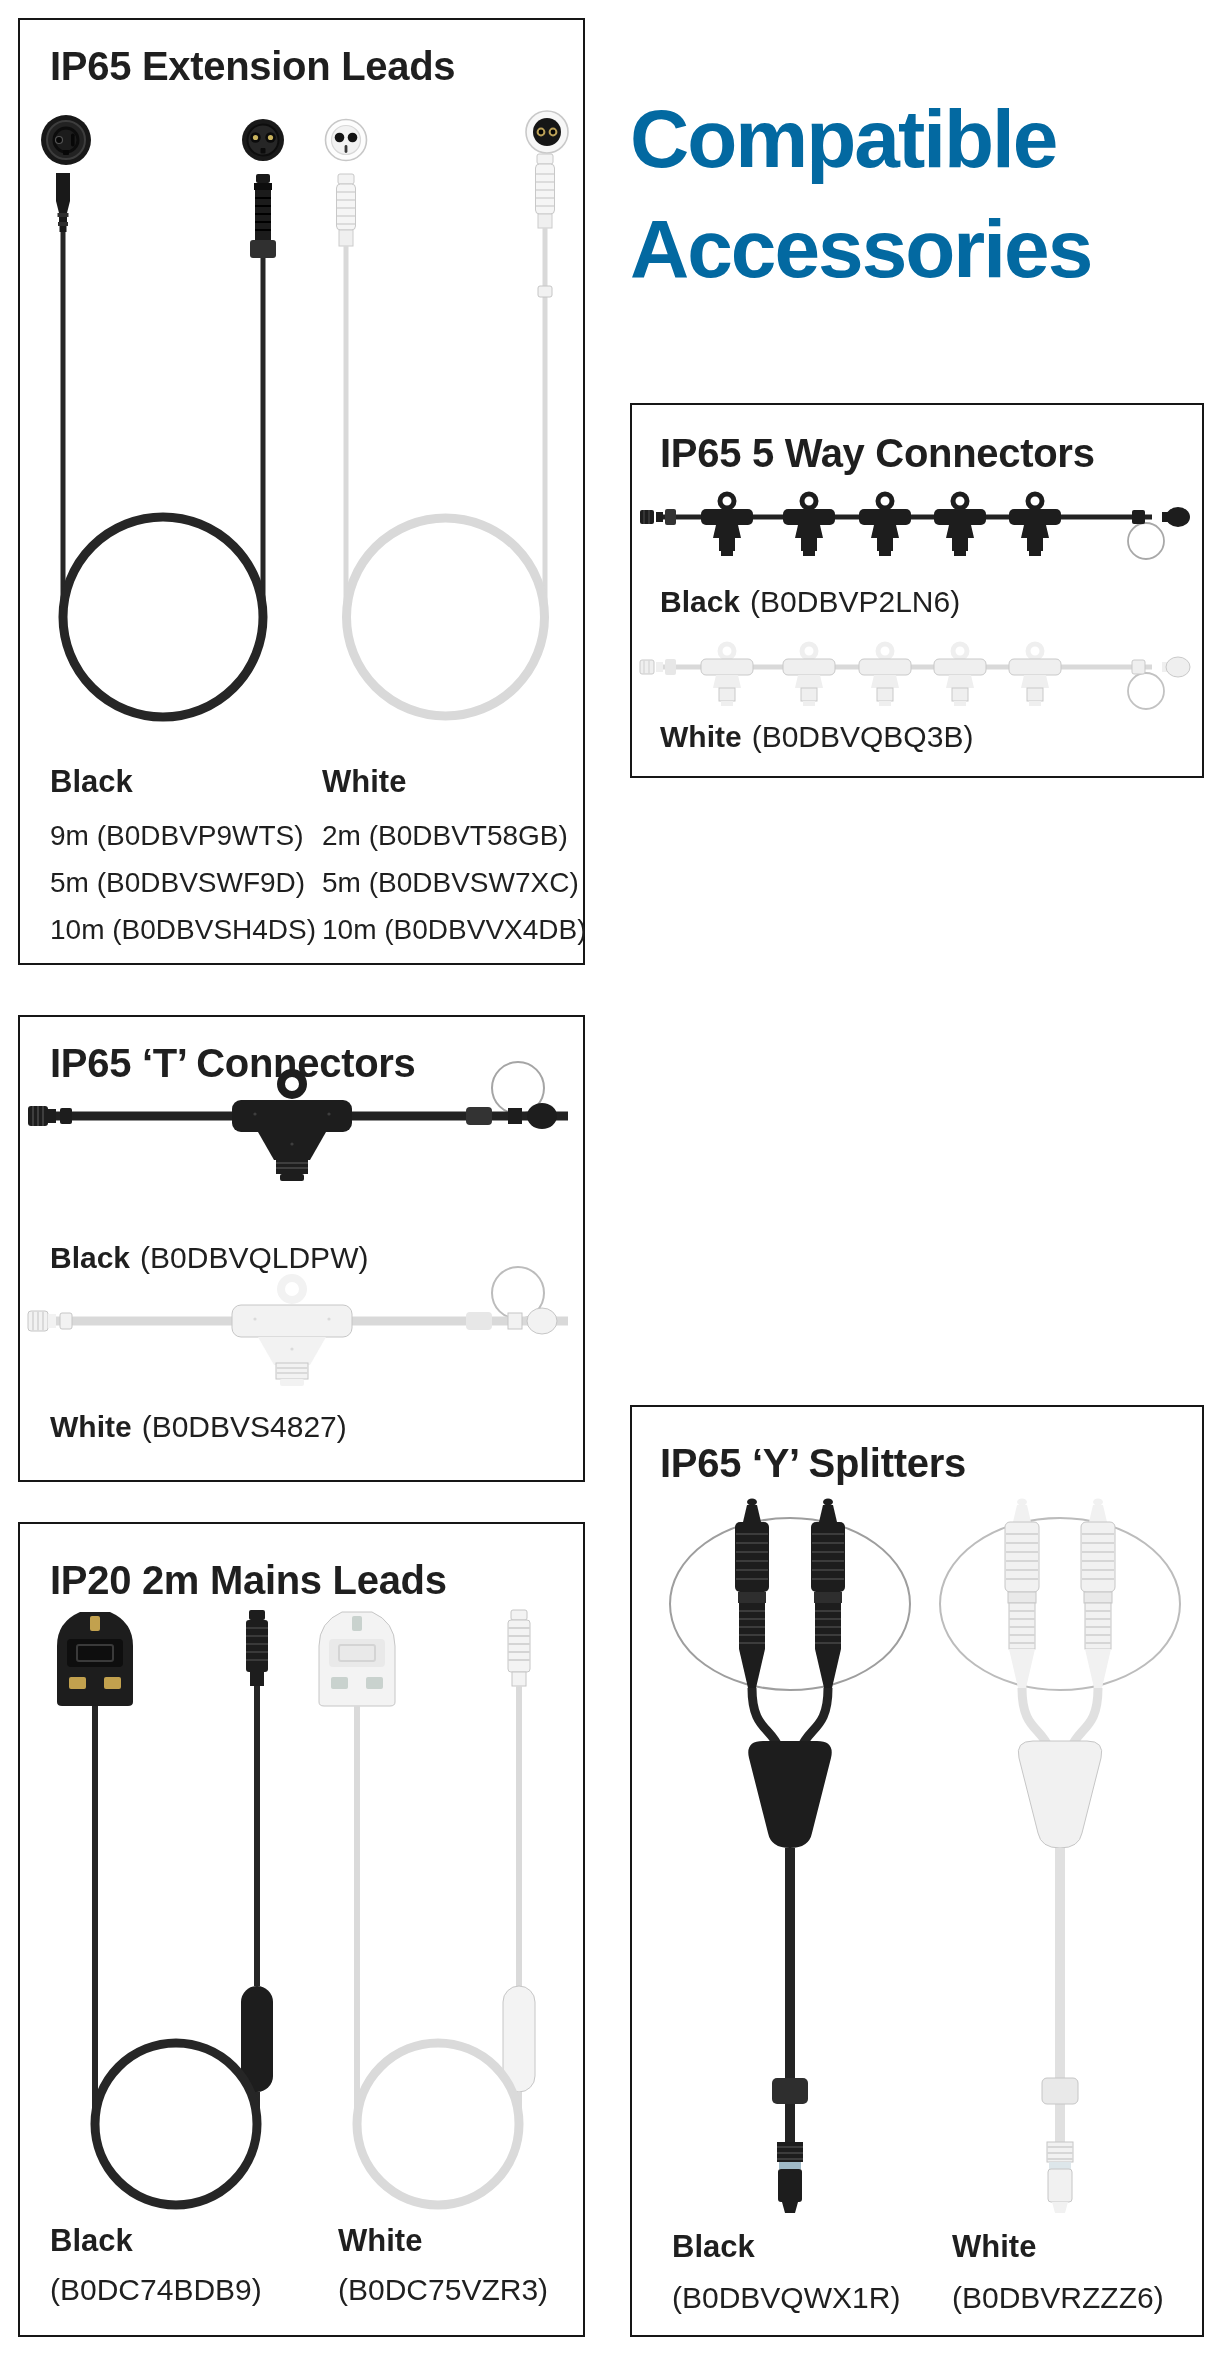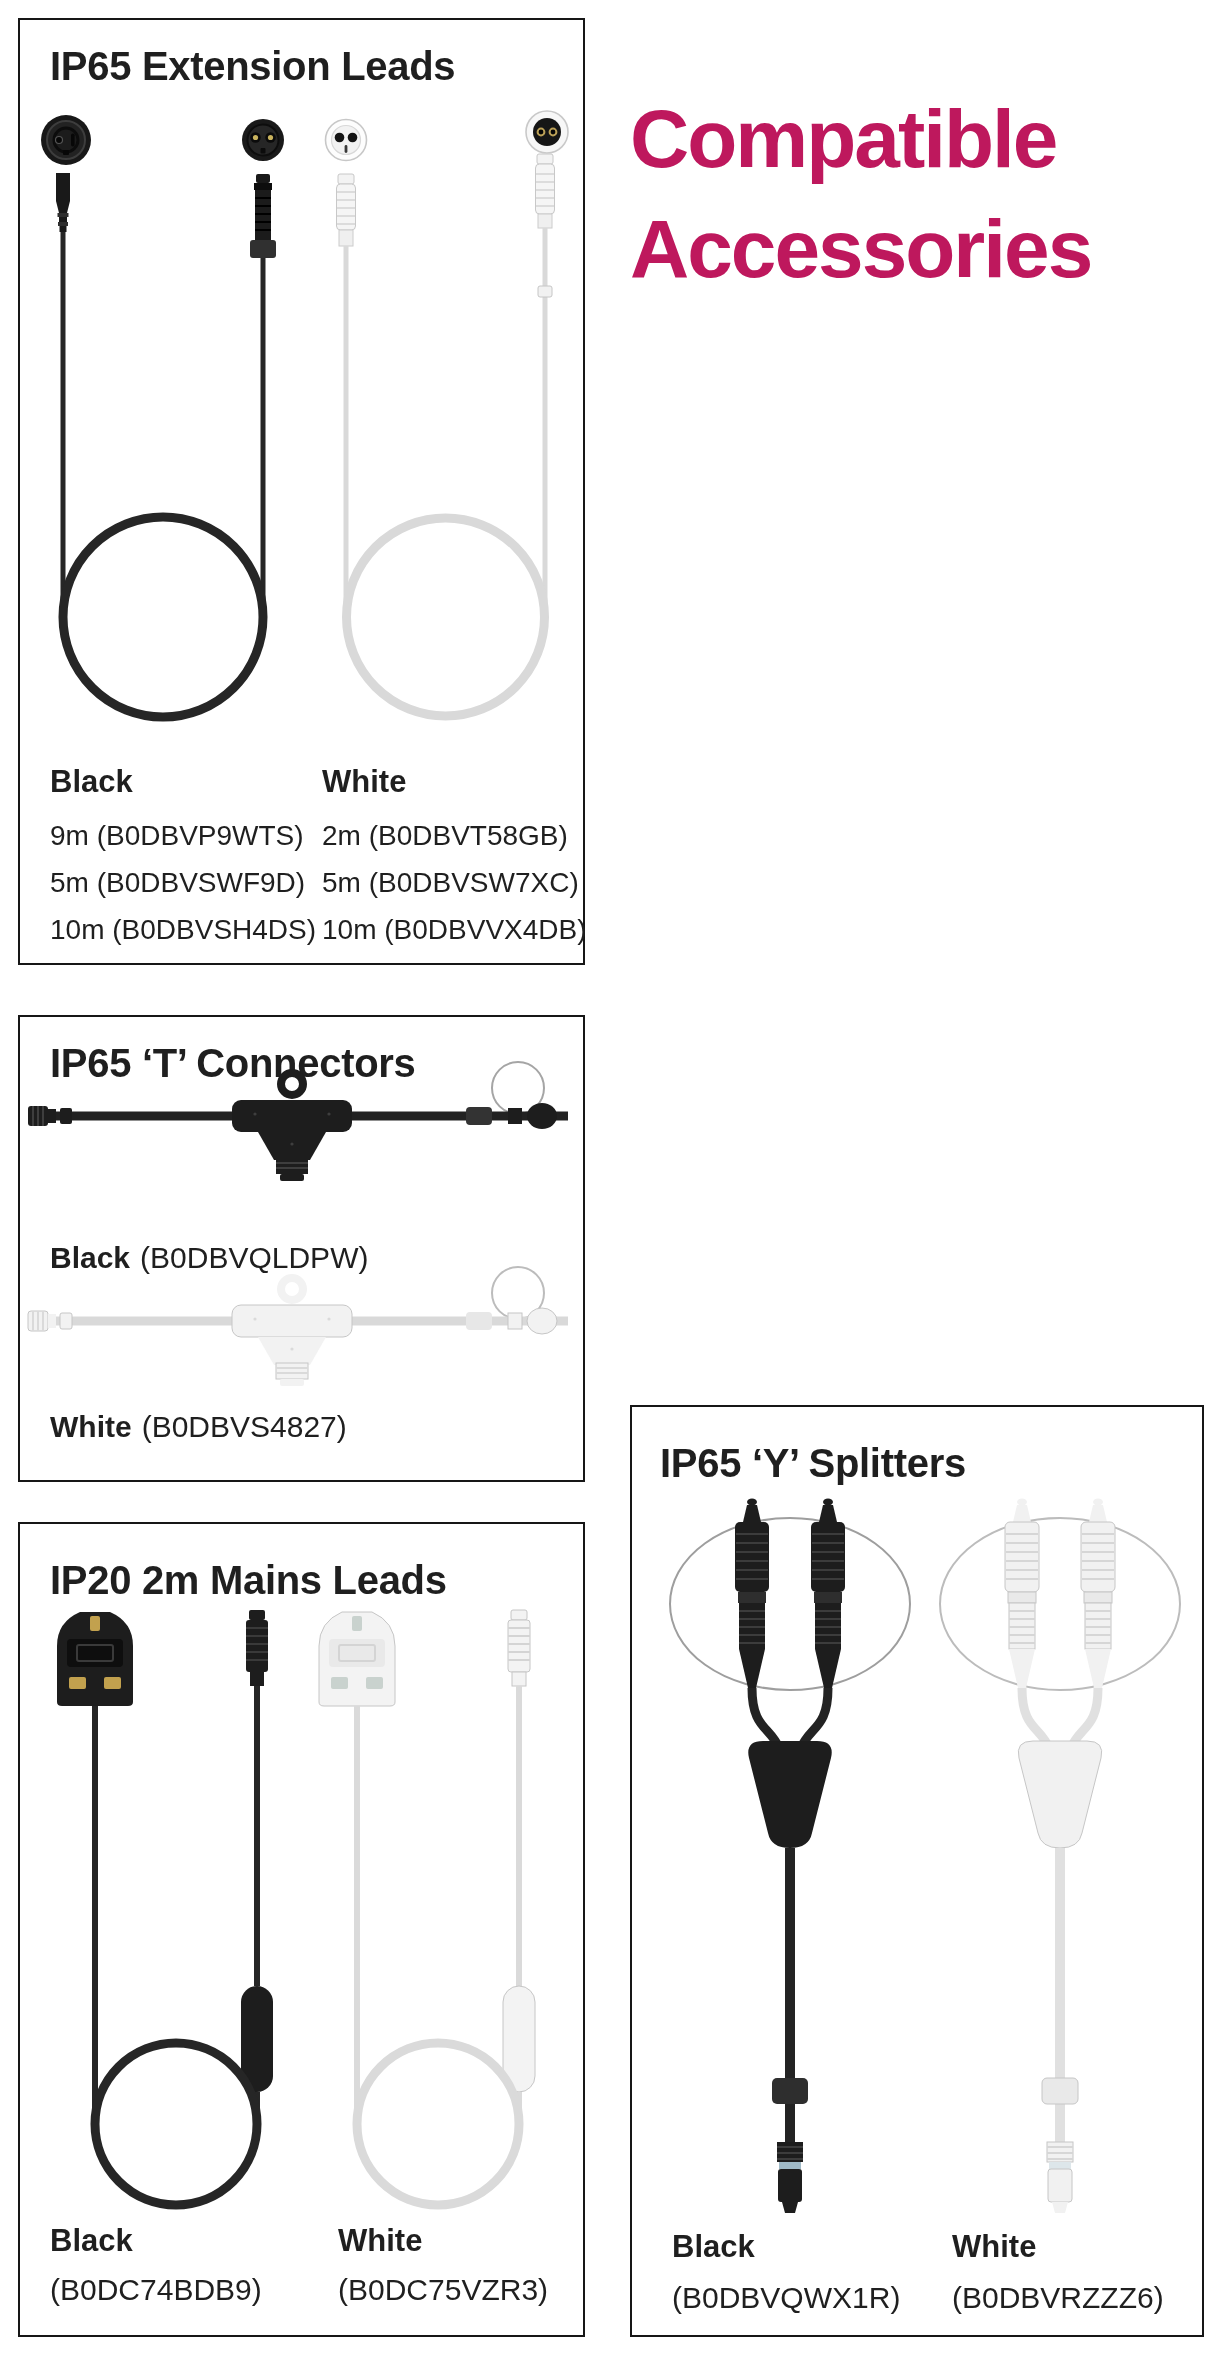--- a/index.html
+++ b/index.html
@@ -3,21 +3,21 @@
 <meta charset="utf-8">
 <style>
   * { box-sizing: border-box; margin: 0; padding: 0; }
   html,body { background:#ffffff; }
   body { font-family: "Liberation Sans", "DejaVu Sans", sans-serif; color:#1f1f1f; }
   .canvas { position:relative; width:1218px; height:2362px; background:#fff; overflow:hidden; }
   .abs { position:absolute; }
   svg { overflow:visible; display:block; }
   .panel { position:absolute; border:2px solid #161616; background:#fff; }
   .title { position:absolute; font-size:40px; font-weight:700; letter-spacing:-0.3px; white-space:nowrap; }
-  .heading { position:absolute; left:630px; top:84px; font-size:82px; font-weight:800; line-height:110px; letter-spacing:-2px; color:#be185d; }
+  .heading { position:absolute; left:630px; top:84px; font-size:82px; font-weight:800; line-height:110px; letter-spacing:-2px; color:#0369a1; }
   .codeline { position:absolute; font-size:30px; white-space:nowrap; }
   .codeline .lbl { font-weight:700; margin-right:10px; }
   .colhead { position:absolute; font-size:31px; font-weight:700; white-space:nowrap; }
   .items { position:absolute; font-size:28px; line-height:47px; white-space:nowrap; }
   .stack-label { position:absolute; font-size:31px; font-weight:700; white-space:nowrap; }
   .stack-code { position:absolute; font-size:30px; white-space:nowrap; }
 </style>
 </head>
 <body>
 
@@ -290,20 +290,35 @@
       <g>
         <use href="#mainslead" x="262" style="color:#f3f3f3;--pin:#c9d2ce;--face:#e9e9e9;--ridge:#d4d4d4;--cable:#dadada;--edge:#c6c6c6"></use>
       </g>
     </svg>
     <div class="stack-label" style="left:30px;top:699px">Black</div>
     <div class="stack-code" style="left:30px;top:749px">(B0DC74BDB9)</div>
     <div class="stack-label" style="left:318px;top:699px">White</div>
     <div class="stack-code" style="left:318px;top:749px">(B0DC75VZR3)</div>
   </section>
 
+  <section class="panel" style="left:630px;top:403px;width:574px;height:375px">
+    <div class="title" style="left:28px;top:26px">IP65 5 Way Connectors</div>
+    <svg class="abs" style="left:0;top:72px" width="574" height="110" viewBox="0 0 574 110">
+      <use href="#strand5" style="color:#1d1d1d;--cable:#222222;--ridge:#3e3e3e;--wire:#a8a8a8;--alt:#333333"></use>
+    </svg>
+    <div class="codeline" style="left:28px;top:180px">
+      <span class="lbl">Black</span><span>(B0DBVP2LN6)</span>
+    </div>
+    <svg class="abs" style="left:0;top:222px" width="574" height="110" viewBox="0 0 574 110">
+      <use href="#strand5" style="color:#efefef;--cable:#d9d9d9;--ridge:#dadada;--wire:#c2c2c2;--alt:#e7e7e7;--edge:#c9c9c9"></use>
+    </svg>
+    <div class="codeline" style="left:28px;top:315px">
+      <span class="lbl">White</span><span>(B0DBVQBQ3B)</span>
+    </div>
+  </section>
 
 
   <section class="panel" style="left:630px;top:1405px;width:574px;height:932px">
     <div class="title" style="left:28px;top:34px">IP65 ‘Y’ Splitters</div>
     <svg class="abs" style="left:0;top:85px" width="574" height="725" viewBox="0 0 574 725">
       <g>
         <use href="#ysplit" style="color:#1d1d1d;--cable:#232323;--ridge:#3c3c3c;--wire:#9e9e9e;--alt:#2e2e2e;--band:#9fb9c6"></use>
       </g>
       <g>
         <use href="#ysplit" x="270" style="color:#f1f1f1;--cable:#e0e0e0;--ridge:#d6d6d6;--wire:#bcbcbc;--alt:#e9e9e9;--band:#dde6ea;--edge:#c6c6c6"></use>

